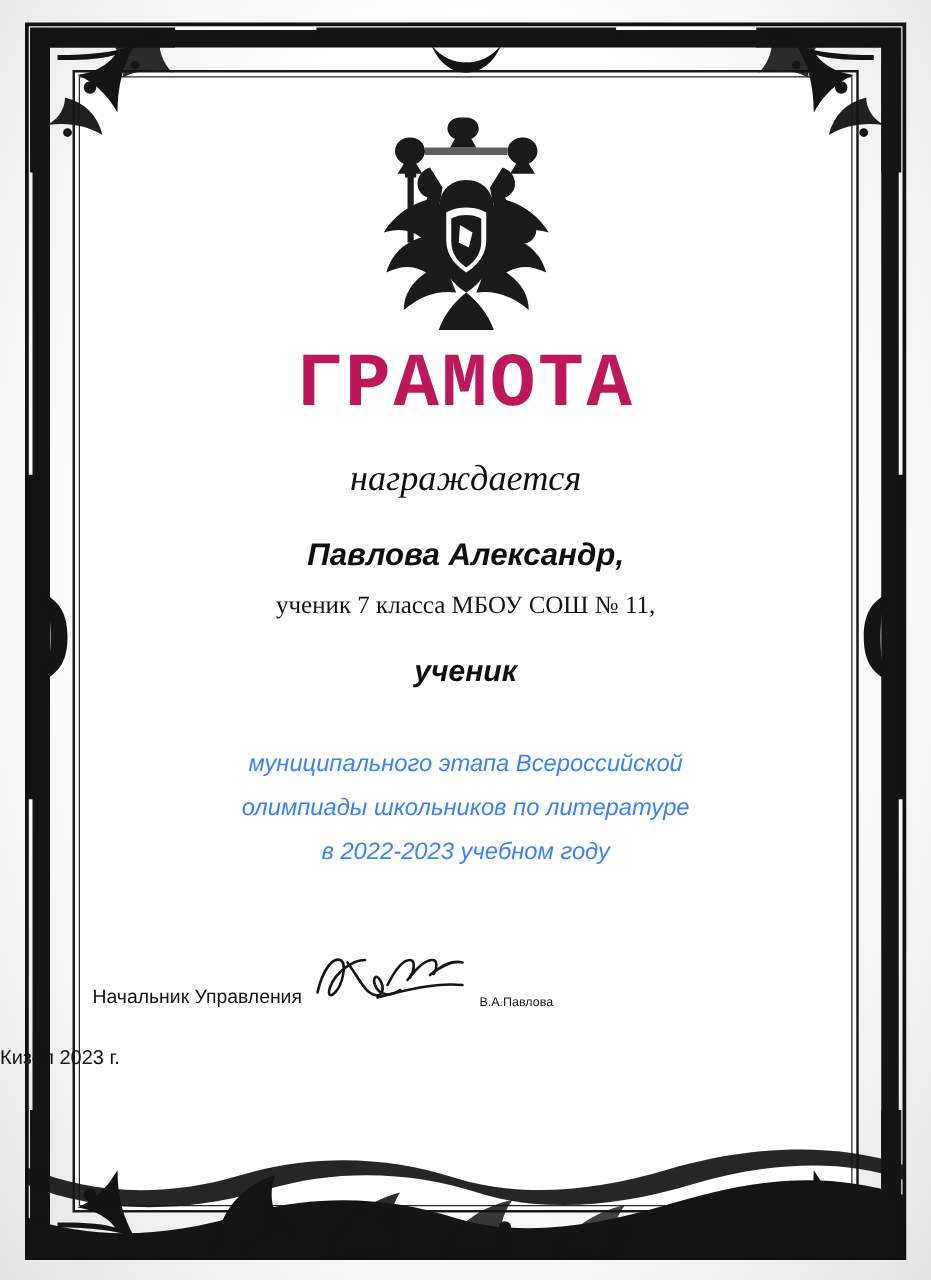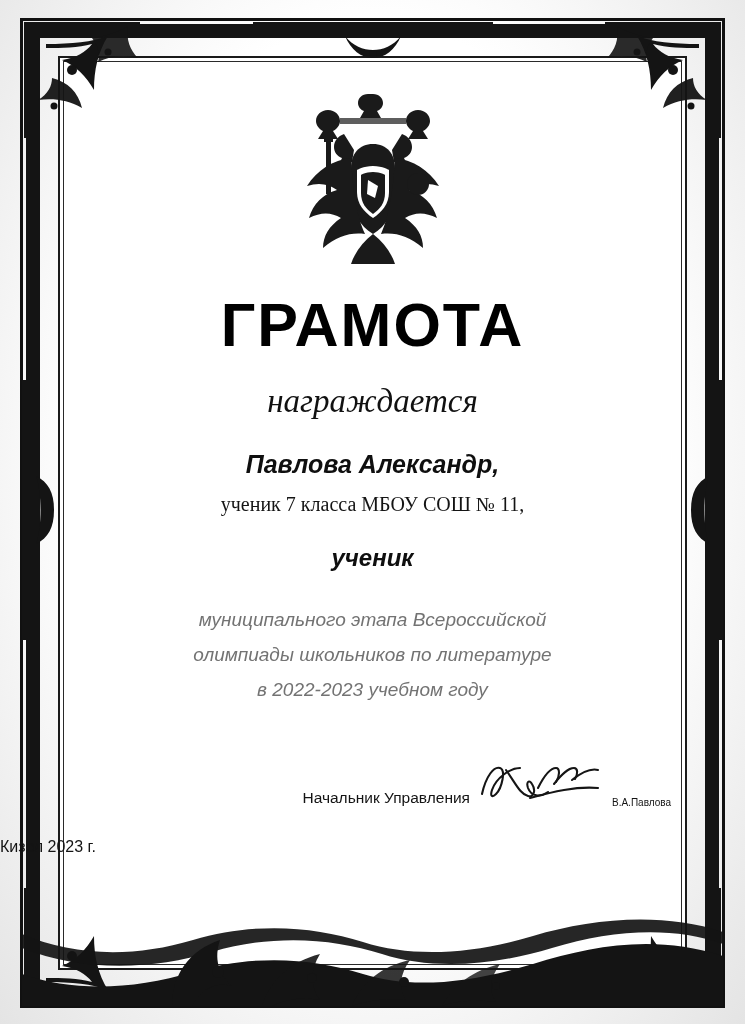--- a/index.html
+++ b/index.html
@@ -110,34 +110,34 @@
     text-align: center;
   }
 
   .emblem {
     margin: 14px auto 0;
     width: 170px;
     height: 185px;
   }
 
   .title {
-    margin-top: 20px;
-    font-family: Liberation Sans, sans-serif;
+    margin-top: 4px;
+    font-family: Liberation Mono, monospace;
     font-weight: bold;
     font-size: 61px;
     letter-spacing: 2px;
-    color: #000000;
+    color: #be185d;
     line-height: 1.05;
   }
 
   .awarded {
     margin-top: 26px;
     font-family: "Liberation Serif", serif;
     font-style: italic;
-    font-size: 33px;
+    font-size: 29px;
     color: #111;
   }
 
   .recipient {
     margin-top: 30px;
     font-family: "Liberation Sans", sans-serif;
     font-style: italic;
     font-weight: bold;
     font-size: 25px;
     color: #0f0f0f;
@@ -153,37 +153,37 @@
   .placement {
     margin-top: 28px;
     font-family: "Liberation Sans", sans-serif;
     font-style: italic;
     font-weight: bold;
     font-size: 24px;
     color: #0f0f0f;
   }
 
   .event {
-    margin-top: 30px;
+    margin-top: 42px;
     font-family: "Liberation Sans", sans-serif;
     font-style: italic;
     font-size: 19px;
     line-height: 1.85;
-    color: #737373;
+    color: #3b82f6;
   }
 
   
   .sign-row {
     position: absolute;
     left: 74px;
     right: 74px;
     bottom: 214px;
     display: flex;
     align-items: flex-end;
-    justify-content: flex-end;
+    justify-content: flex-start;
     text-align: left;
   }
   .sign-role {
     font-size: 15.5px;
     line-height: 1.55;
     color: #141414;
     max-width: 215px;
   }
   .signature {
     width: 130px;

